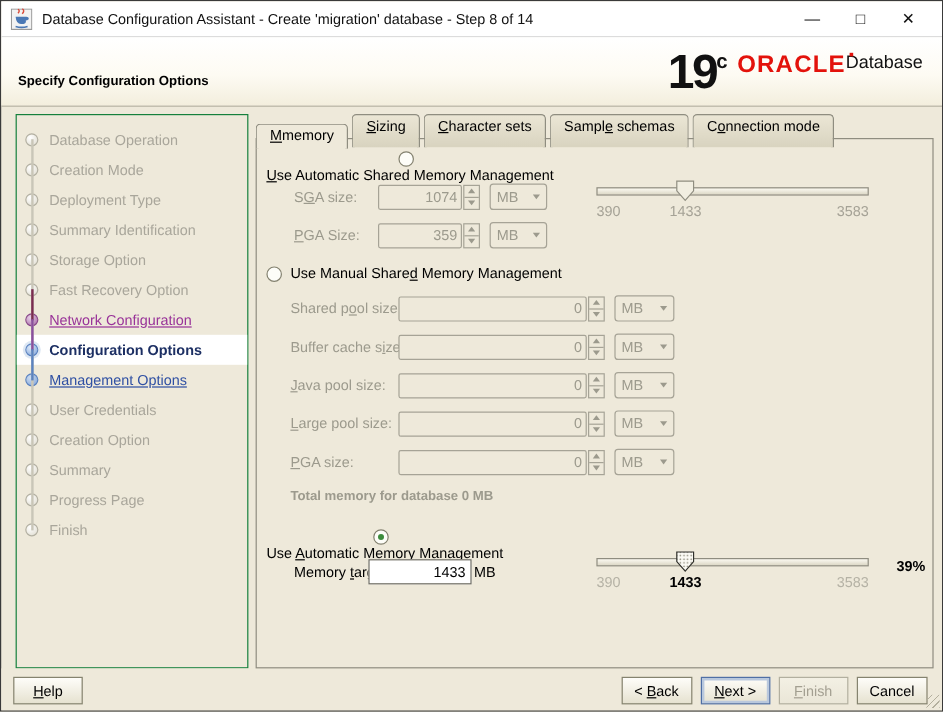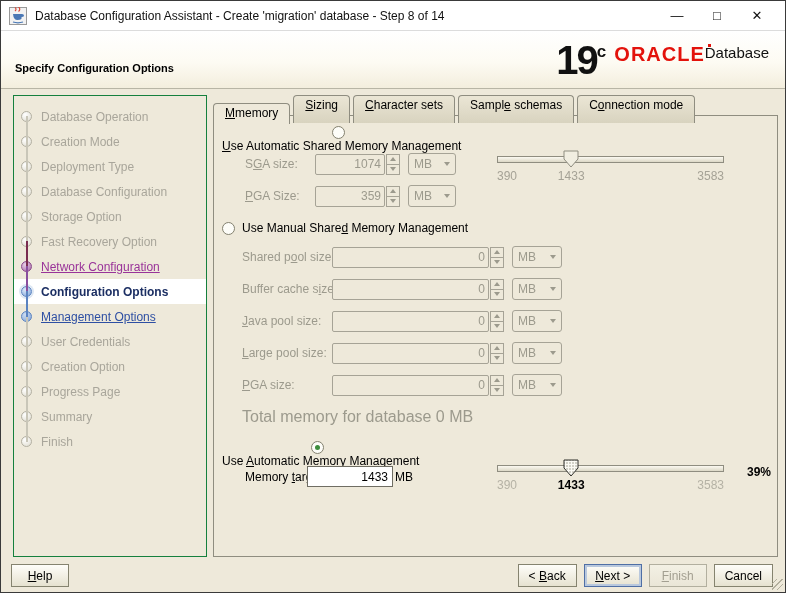--- a/index.html
+++ b/index.html
@@ -69,21 +69,21 @@
   .slider { position:absolute; }
   .track { height:7px; border:1px solid #8f8d80; background:linear-gradient(#fbf9f1,#dcd8c6); }
   .thumb { position:absolute; top:-6px; transform:translateX(-50%); }
   .ticks { position:absolute; top:13px; left:0; right:0; font-size:12px; color:#a5a296; height:14px; }
   .ticks .tmin { position:absolute; left:0; }
   .ticks .tcur { position:absolute; left:32.7%; transform:translateX(-50%); }
   .ticks .tmax { position:absolute; right:0; }
   .ticks.active .tmin, .ticks.active .tmax { color:#b5b2a5; }
   .ticks.active .tcur { color:#000; font-weight:bold; }
   .pct { position:absolute; font-size:12px; font-weight:bold; color:#000; }
-  .total { position:absolute; font-size:16px; color:#9c9a8d; }
+  .total { position:absolute; font-size:11px; color:#9c9a8d;font-weight:bold; }
 
   
   .footer { position:absolute; left:0; top:556px; width:784px; height:35px; background:#eee9da; display:flex; align-items:flex-start; justify-content:space-between; padding:7px 12px 0 10px; }
   .btn { height:23px; min-width:58px; border:1px solid #85836f; border-radius:0; background:linear-gradient(#fefdf9,#e6e2d0); font-size:12px; color:#000; display:flex; align-items:center; justify-content:center; padding:0 10px; white-space:nowrap; }
   .btn.focus { border-color:#4f6fa5; box-shadow:inset 0 0 0 2px #b9c8dd; }
   .btn.disabled { color:#a39f91; border-color:#b2af9f; background:linear-gradient(#f3f0e4,#eae6d7); }
   .btngroup { display:flex; gap:7px; }
   .grip { position:absolute; right:2px; bottom:2px; width:11px; height:11px; background:repeating-linear-gradient(135deg, transparent 0 3px, #b3af9d 3px 4px); }
 </style>
 </head>
@@ -132,21 +132,21 @@
     <div class="step">
         <span class="dot"></span>
         <span class="slabel">Creation Mode</span>
       </div>
     <div class="step">
         <span class="dot"></span>
         <span class="slabel">Deployment Type</span>
       </div>
     <div class="step">
         <span class="dot"></span>
-        <span class="slabel">Database Configuration</span>
+        <span class="slabel">Summary Identification</span>
       </div>
     <div class="step">
         <span class="dot"></span>
         <span class="slabel">Storage Option</span>
       </div>
     <div class="step">
         <span class="dot"></span>
         <span class="slabel">Fast Recovery Option</span>
       </div>
     <div class="step">
@@ -164,25 +164,25 @@
     <div class="step">
         <span class="dot"></span>
         <span class="slabel">User Credentials</span>
       </div>
     <div class="step">
         <span class="dot"></span>
         <span class="slabel">Creation Option</span>
       </div>
     <div class="step">
         <span class="dot"></span>
+        <span class="slabel">Summary</span>
+      </div>
+    <div class="step">
+        <span class="dot"></span>
         <span class="slabel">Progress Page</span>
-      </div>
-    <div class="step">
-        <span class="dot"></span>
-        <span class="slabel">Summary</span>
       </div>
     <div class="step">
         <span class="dot"></span>
         <span class="slabel">Finish</span>
       </div>
   </div>
 
   <div class="tabs">
     <div class="tab active"><span class="mn">M</span><span>memory</span></div>
     <div class="tab"><span class="mn">S</span><span>izing</span></div>

